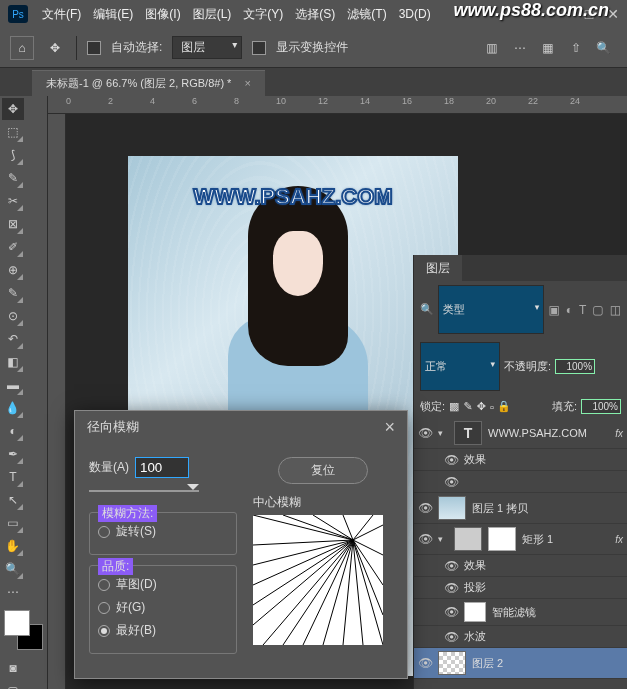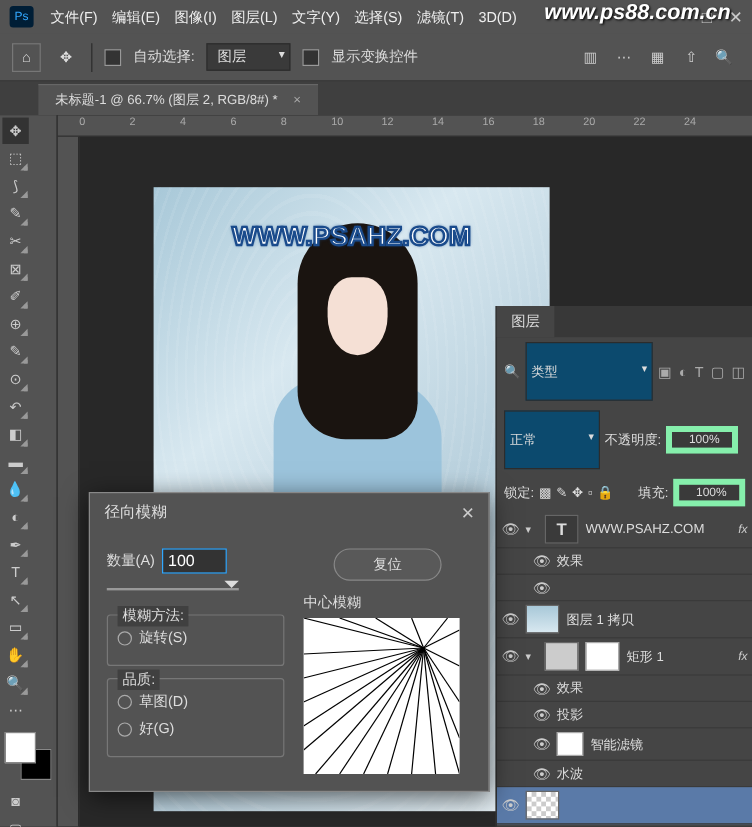--- a/index.html
+++ b/index.html
@@ -53,37 +53,37 @@
 .dialog-title { height: 32px; display: flex; align-items: center; padding: 0 12px; font-size: 13px; }
 .dialog-close { margin-left: auto; font-size: 18px; color: #ccc; cursor: pointer; }
 .dialog-body { padding: 14px; display: flex; gap: 16px; }
 .dialog-left { flex: 1; }
 .amount-row { display: flex; align-items: center; gap: 6px; margin-bottom: 6px; }
 .amount-input { width: 54px; background: #333; border: 1px solid #31a8ff; color: #fff; padding: 2px 4px; text-align: left; }
 .slider { position: relative; width: 110px; height: 14px; margin-bottom: 14px; }
 .slider-track { position: absolute; top: 6px; width: 100%; height: 2px; background: #999; }
 .slider-thumb { position: absolute; right: 0; top: 0; width: 0; height: 0; border: 6px solid transparent; border-top-color: #ddd; }
 .group { border: 1px solid #777; border-radius: 3px; padding: 10px 8px 8px; margin-bottom: 10px; position: relative; }
-.group-title { position: absolute; top: -8px; left: 8px; background: #404040; padding: 0 4px; font-size: 12px; }
+.group-title { position: absolute; top: -8px; left: 8px; background: #8b5cf6; padding: 0 4px; font-size: 12px; }
 .radio-row { display: flex; align-items: center; gap: 6px; margin-bottom: 6px; }
 .radio { width: 12px; height: 12px; border: 1px solid #aaa; border-radius: 50%; position: relative; }
 .radio.checked::after { content: ""; position: absolute; inset: 2px; background: #ddd; border-radius: 50%; }
 .dialog-right { width: 140px; }
 .btn { display: block; width: 90px; margin: 0 auto 10px; padding: 4px 0; text-align: center; border: 1px solid #888; border-radius: 14px; background: #595959; }
 .preview-label { font-size: 12px; text-align: left; margin: 6px 0 4px; }
 .preview-box { width: 130px; height: 130px; background: #fff; position: relative; overflow: hidden; }
 
 .panels { position: absolute; right: 0; top: 255px; width: 214px; background: #454545; border-left: 1px solid #2c2c2c; height: 434px; z-index: 5; }
 .panel-tabs { height: 26px; background: #383838; display: flex; }
 .panel-tab { padding: 5px 12px; background: #454545; font-size: 12px; }
 .panel-row { display: flex; align-items: center; padding: 4px 6px; gap: 4px; font-size: 11px; }
 .panel-dd { background: #0c4a6e; border: 1px solid #2c2c2c; padding: 16px 4px; flex: 1; position: relative; }
 .panel-dd::after { content: "▾"; position: absolute; right: 4px; font-size: 9px; }
 .panel-icons { display: flex; gap: 6px; color: #aaa; font-size: 12px; }
-.num-field { width: 60px; background: #3a3a3a; border: 5px solid #86efac; padding: 1px 14px; font-size: 10px; text-align: right; color: #ddd; }
+.num-field { width: 40px; background: #3a3a3a; border: 1px solid #86efac; padding: 1px 2px; font-size: 10px; text-align: right; color: #ddd; }
 .layer-list { overflow-y: auto; height: 310px; }
 .layer { display: flex; align-items: center; padding: 3px 4px; border-bottom: 1px solid #3a3a3a; gap: 6px; min-height: 30px; }
 .layer.selected { background: #5a7aa8; }
 .eye { width: 14px; font-size: 12px; color: #ccc; }
 .thumb { width: 28px; height: 24px; background: #888; border: 1px solid #666; flex-shrink: 0; }
 .thumb.text { background: #3a3a3a; display: flex; align-items: center; justify-content: center; font-size: 14px; font-weight: bold; }
 .thumb.checker { background: repeating-conic-gradient(#ccc 0 25%, #fff 0 50%) 0 0/8px 8px; }
 .thumb.mask { background: #fff; border: 1px solid #aaa; }
 .layer-name { font-size: 11px; flex: 1; white-space: nowrap; overflow: hidden; }
 .sublayer { padding-left: 30px; min-height: 22px; }
@@ -230,20 +230,24 @@
       </div>
       <div class="group">
         <div class="group-title">品质:</div>
         <div class="radio-row">
           <div class="radio"></div>
           <span>草图(D)</span>
         </div>
         <div class="radio-row">
           <div class="radio"></div>
           <span>好(G)</span>
+        </div>
+        <div class="radio-row">
+          <div class="radio checked"></div>
+          <span>最好(B)</span>
         </div>
       </div>
     </div>
     <div class="dialog-right">
       <div class="btn">复位</div>
       <div class="preview-label">中心模糊</div>
       <div class="preview-box">
         <svg width="130" height="130" viewBox="0 0 130 130">
           <g stroke="#000" stroke-width="1">
             <line x1="100" y1="25" x2="0" y2="0"></line>
@@ -345,15 +349,16 @@
       <div class="thumb mask" style="width:22px;height:20px"></div>
       <span class="layer-name">智能滤镜</span>
     </div>
     <div class="layer sublayer">
       <span class="eye">👁</span>
       <span class="layer-name">水波</span>
     </div>
     <div class="layer selected">
       <span class="eye">👁</span>
       <div class="thumb checker"></div>
+      <span class="layer-name">图层 2</span>
     </div>
   </div>
 </div>
 
 </body></html>

